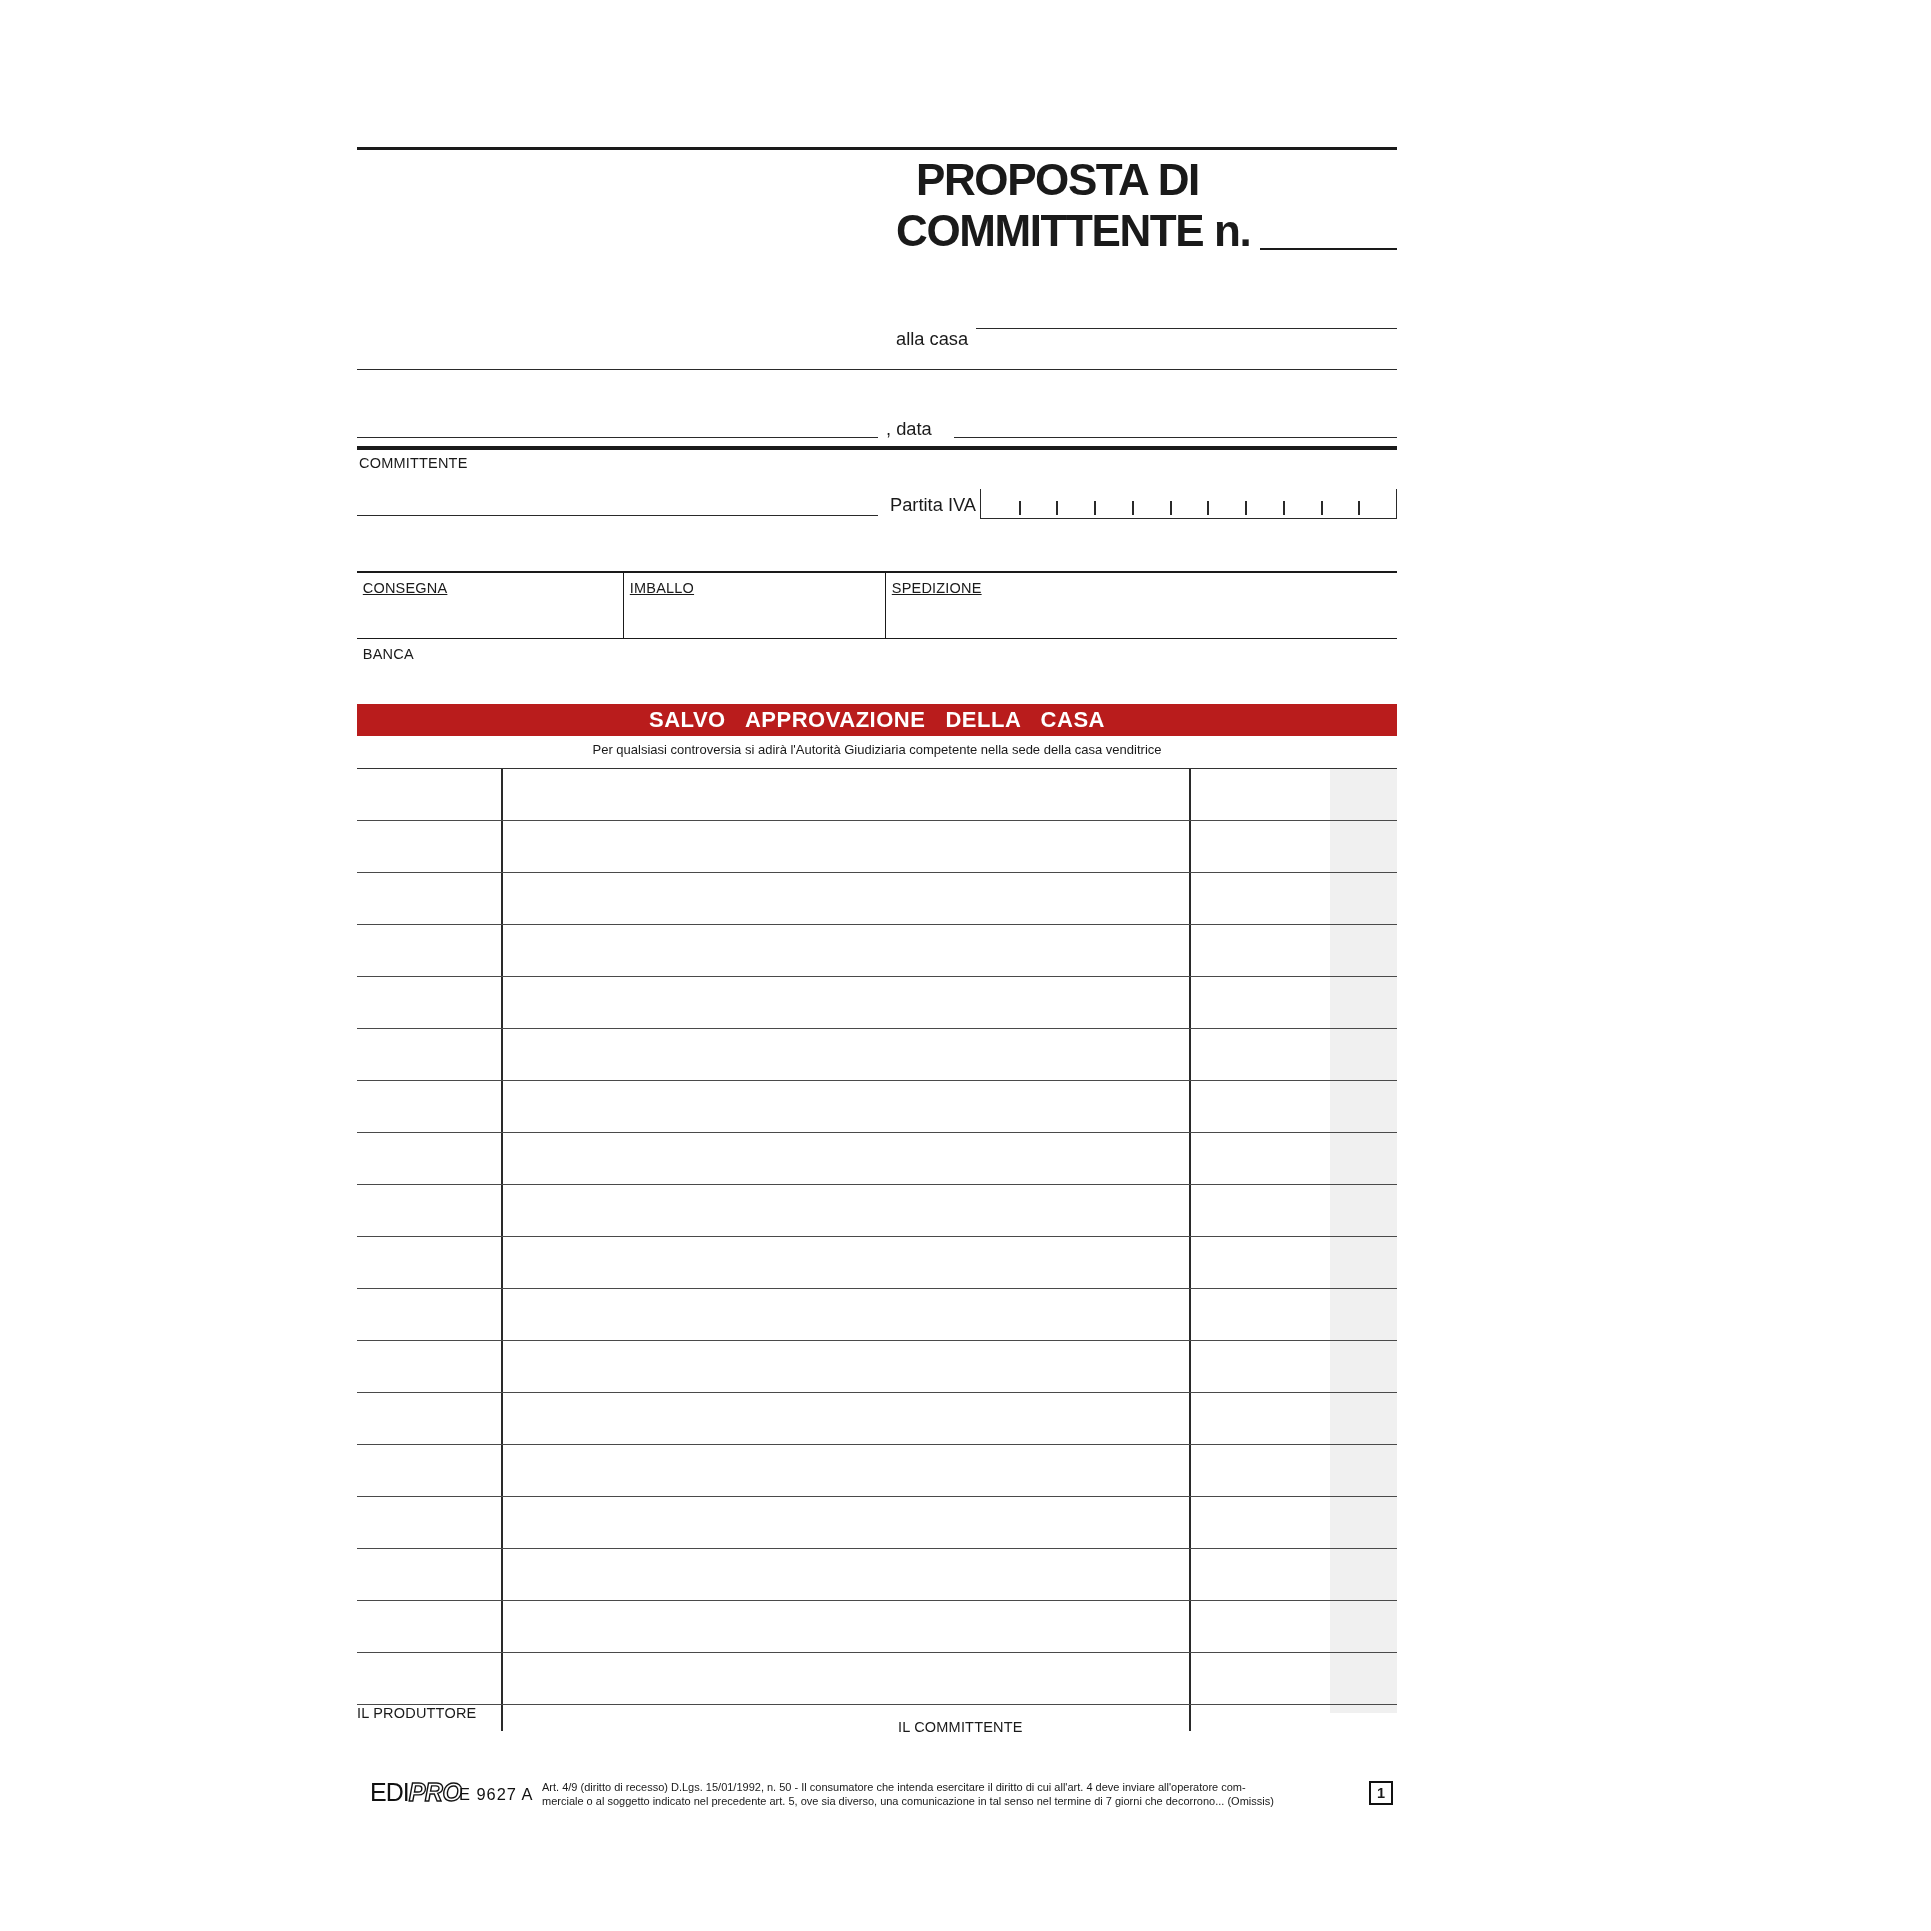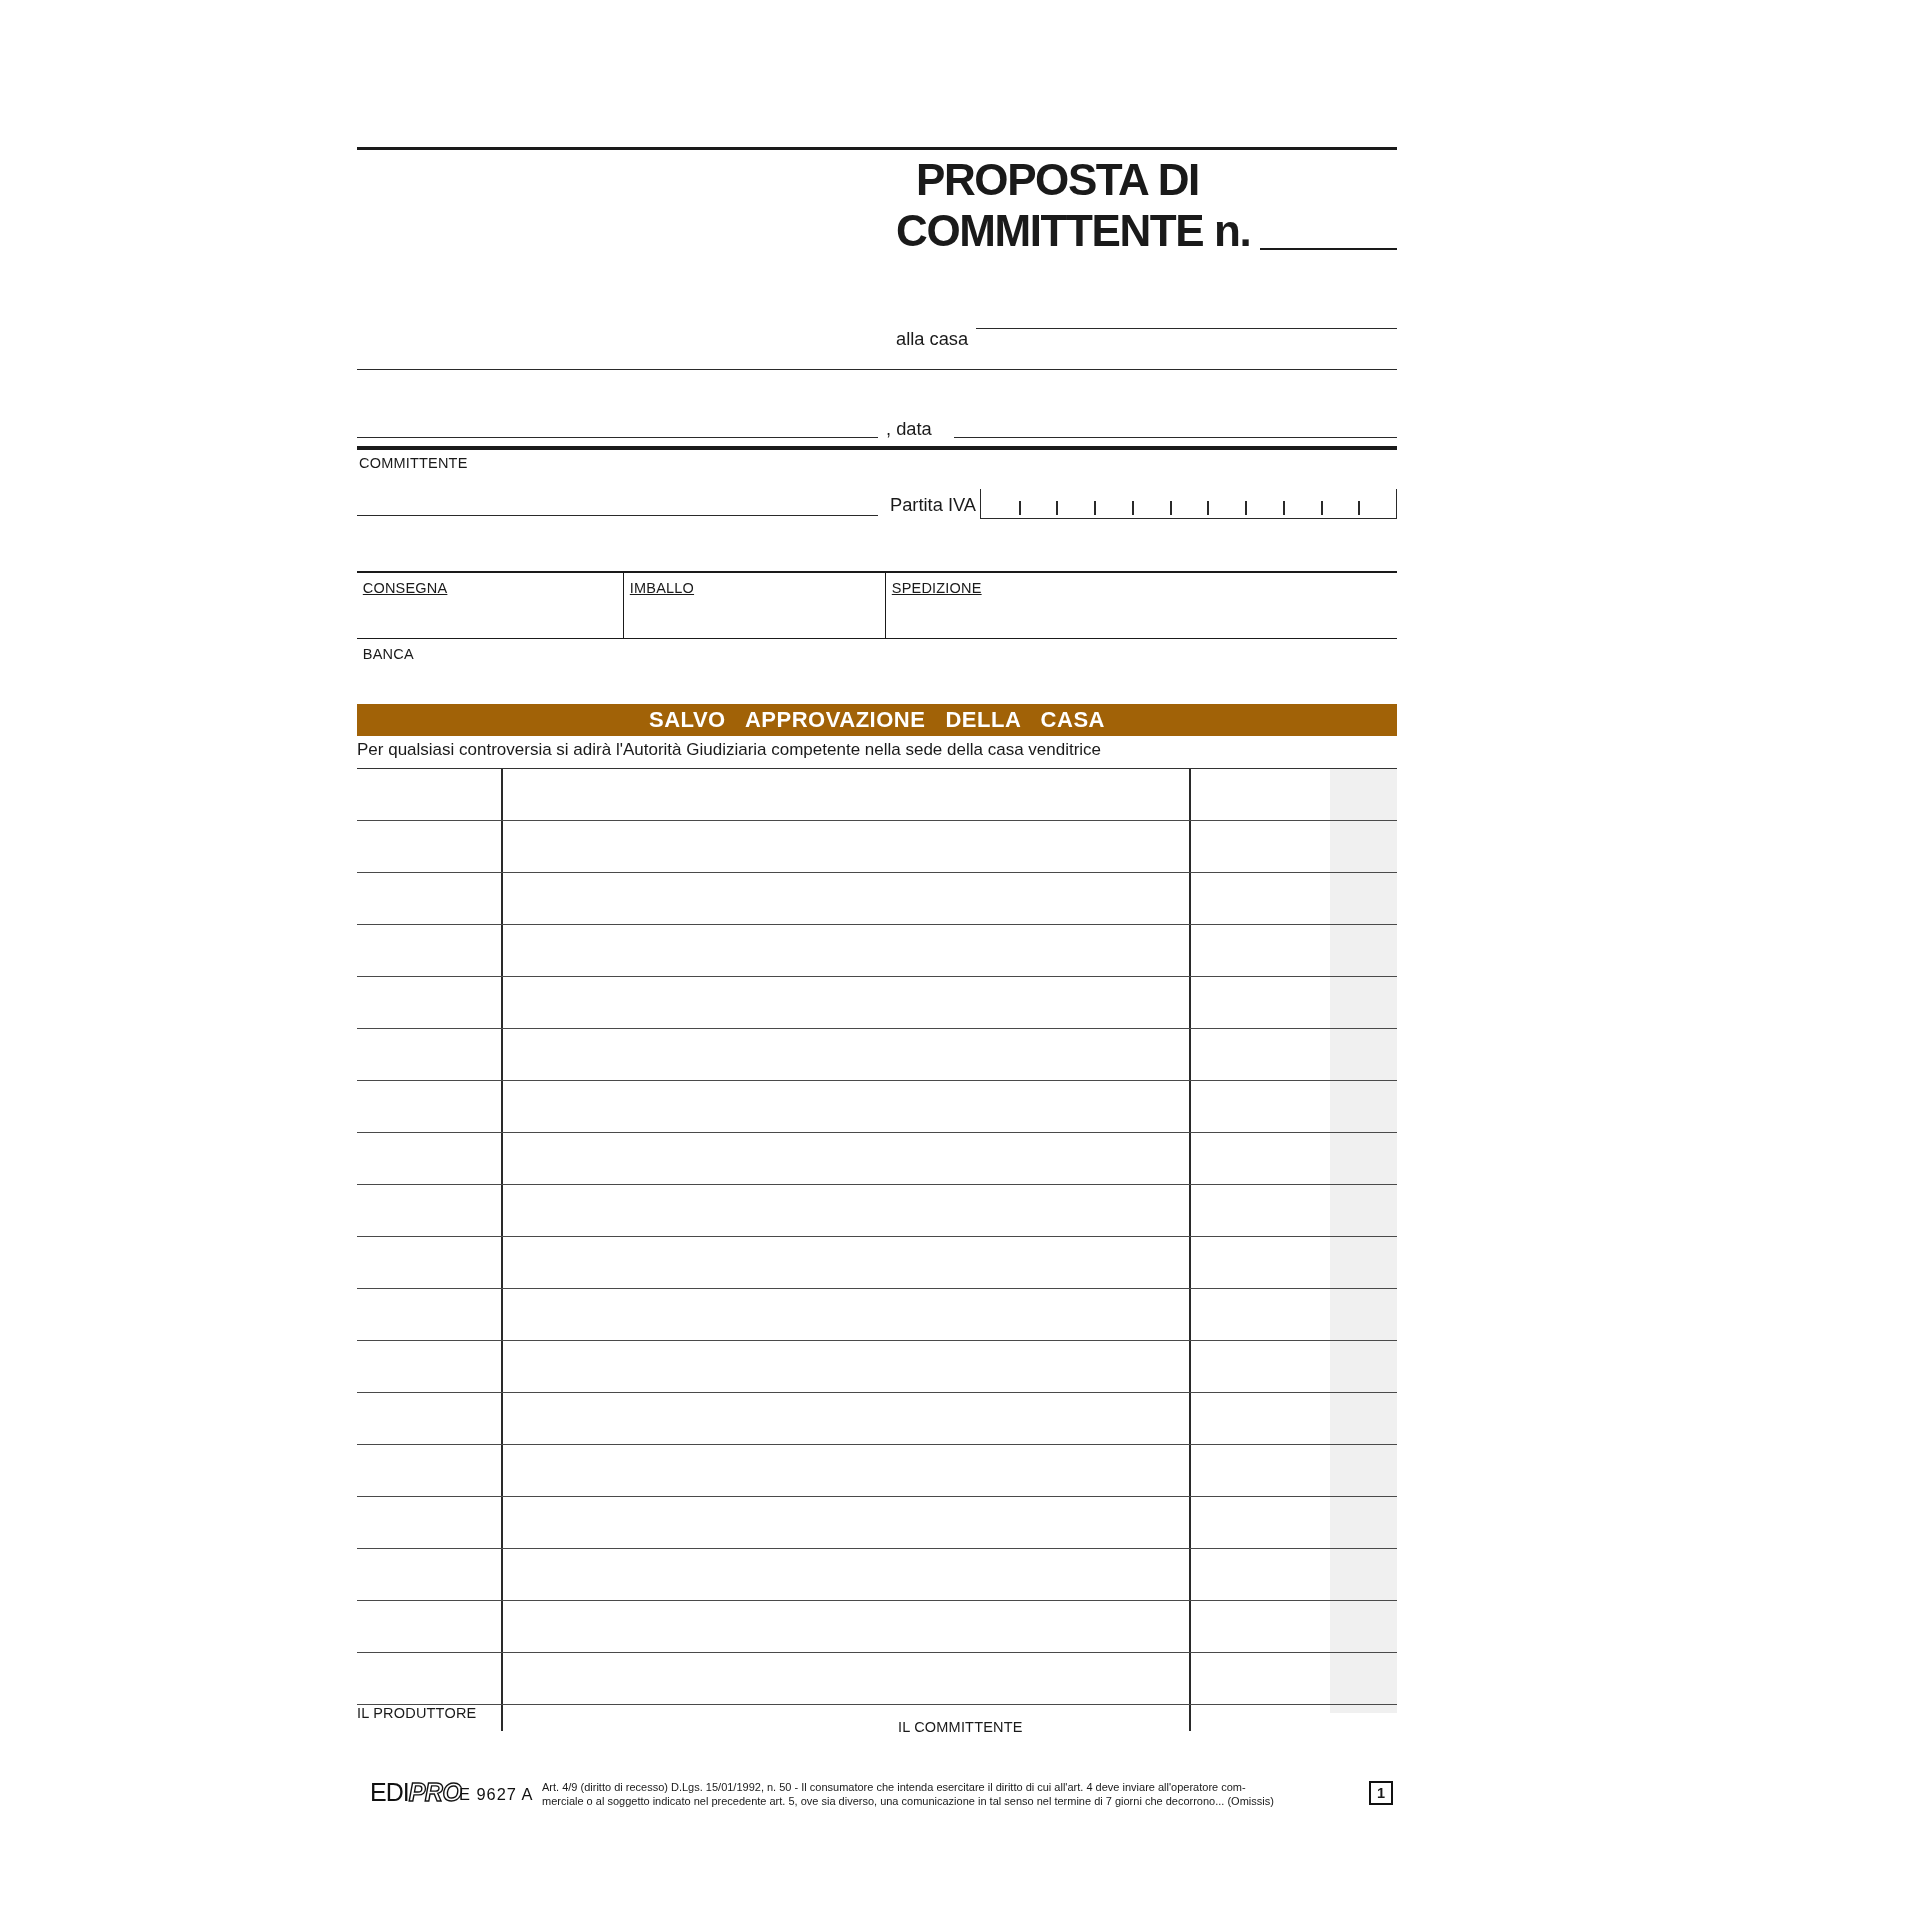--- a/index.html
+++ b/index.html
@@ -40,21 +40,21 @@
   .ig-cell{box-sizing:border-box;padding:6.8px 0 0 5.8px;}
   .ig-a1{width:267px;border-right:1.9px solid #1a1a1a;}
   .ig-a2{width:262px;border-right:1.9px solid #1a1a1a;}
   .ig-a3{flex:1;}
   .ig-b1{width:529px;border-right:1.9px solid #1a1a1a;}
   .ig-b2{flex:1;}
   
   .approval-bar{left:357px;top:704px;width:1040px;height:32px;background:#111111;color:#ffffff;
     display:flex;align-items:center;justify-content:center;font-weight:bold;font-size:22px;
     letter-spacing:0.5px;word-spacing:13.5px;white-space:nowrap;}
-  .legal-notice{left:357px;top:740px;width:1040px;text-align:left;font-size:17px;line-height:19.3px;color:#1a1a1a;}
+  .legal-notice{left:357px;top:740px;width:1040px;text-align:center;font-size:13px;line-height:19.3px;color:#1a1a1a;}
   
   .main-table{left:357px;top:768px;width:1040px;border-top:1.9px solid #333;}
   .gray-band{position:absolute;left:973px;top:0;width:67px;height:944px;background:#f0f0f0;}
   .trow{position:relative;height:51px;border-bottom:1.9px solid #4a4a4a;}
   .vdiv{position:absolute;top:0;width:1.9px;height:962px;background:#2a2a2a;}
   .vdiv-1{left:144px;}
   .vdiv-2{left:832px;}
   
   .sig-producer{left:357px;top:1705px;}
   .sig-customer{left:898px;top:1719px;}
@@ -115,21 +115,21 @@
     <div class="ig-row ig-rowA">
       <div class="ig-cell ig-a1 lbl-15">CONSEGNA</div>
       <div class="ig-cell ig-a2 lbl-15">IMBALLO</div>
       <div class="ig-cell ig-a3 lbl-15">SPEDIZIONE</div>
     </div>
     <div class="ig-row ig-rowB">
       <div class="ig-cell ig-b2 lbl-15">BANCA</div>
     </div>
   </div>
 
-  <div class="abs approval-bar" style="background: #a16207; color: rgb(255, 255, 255);">SALVO APPROVAZIONE DELLA CASA</div>
+  <div class="abs approval-bar" style="background: #b91c1c; color: rgb(255, 255, 255);">SALVO APPROVAZIONE DELLA CASA</div>
 
   <div class="abs legal-notice">Per qualsiasi controversia si adirà l'Autorità Giudiziaria competente nella sede della casa venditrice</div>
 
   <div class="abs main-table" id="main-table">
     <div class="gray-band" style="background: rgb(240, 240, 240);"></div>
     <div class="vdiv vdiv-1"></div>
     <div class="vdiv vdiv-2"></div>
     <div id="table-rows">
         <div class="trow"></div>
         <div class="trow"></div>

